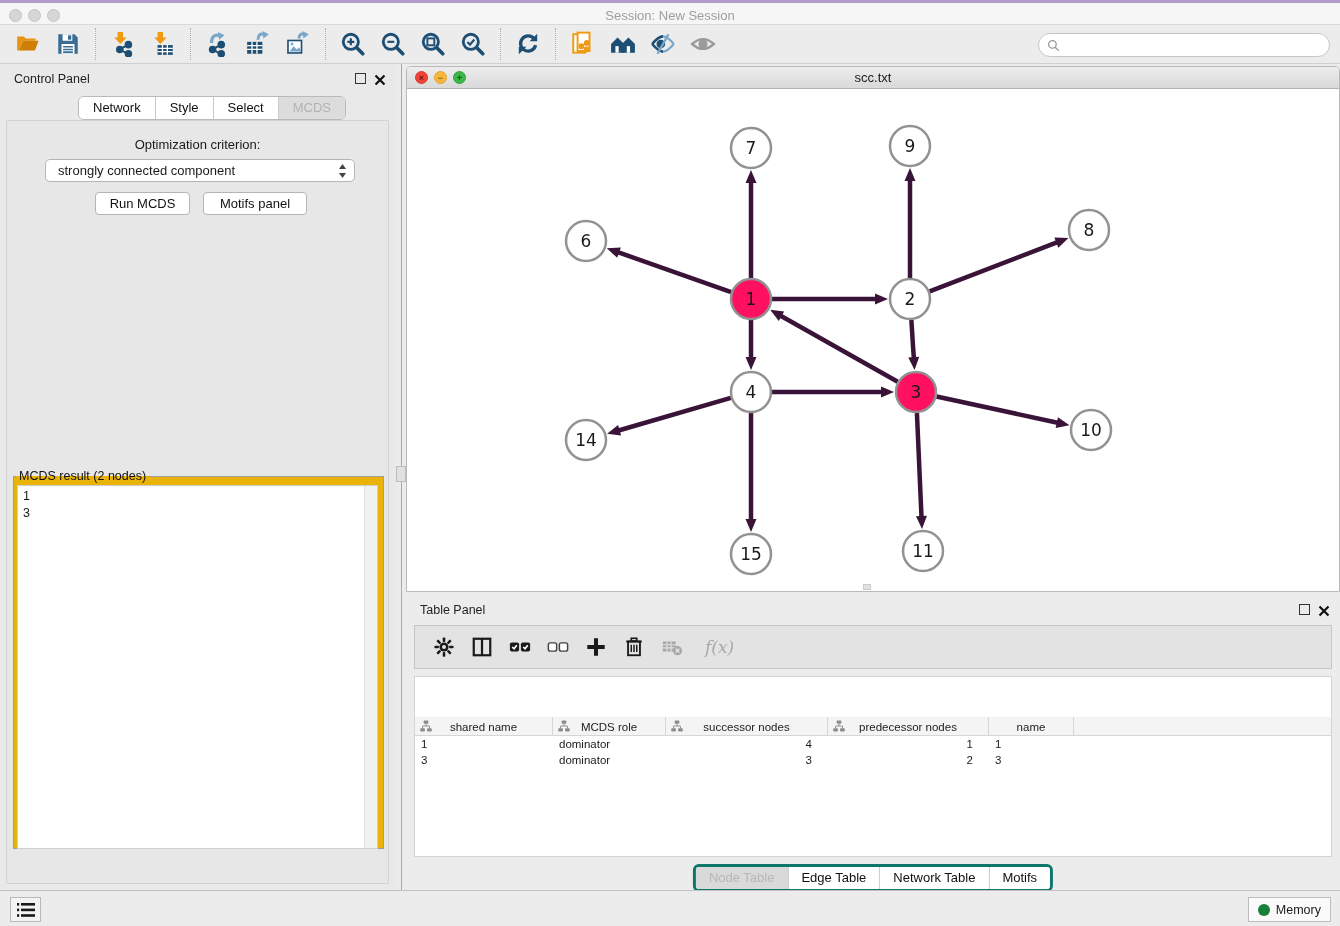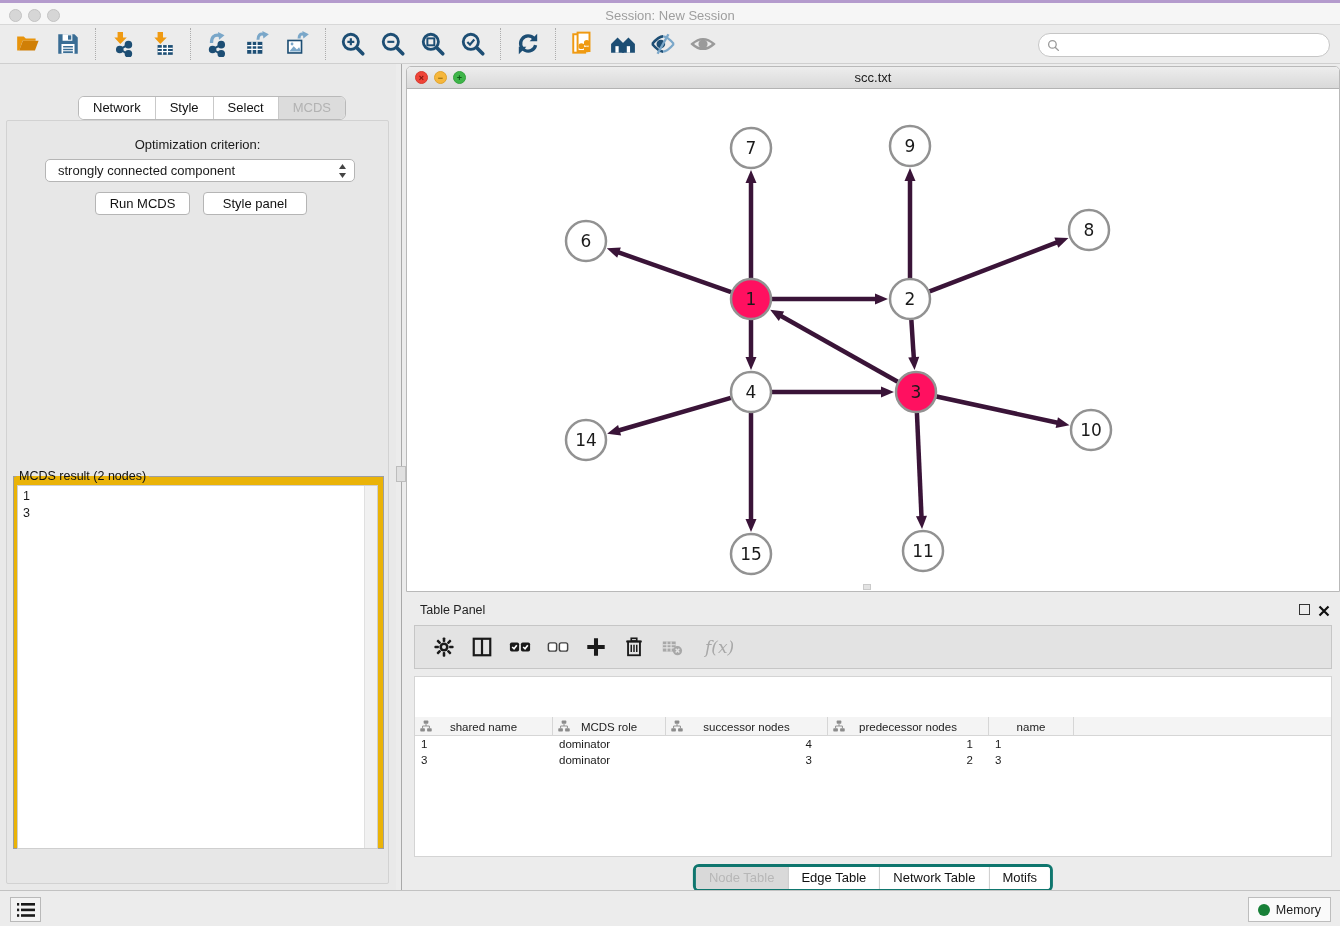--- a/index.html
+++ b/index.html
@@ -262,39 +262,48 @@
   <div class="search-box">
     <svg viewBox="0 0 24 24">
         <circle cx="10" cy="10" r="7" stroke="#9a9a9a" stroke-width="2.4" fill="none"></circle>
         <path d="M15.5 15.5L21 21" stroke="#9a9a9a" stroke-width="2.6" stroke-linecap="round"></path>
       </svg>
     <input placeholder="" style="">
   </div>
 </div>
 
 <div class="control-panel">
+  <div class="panel-head">
+    <span class="panel-title">Control Panel</span>
+    <span class="panel-btns">
+      <span class="float-btn"></span>
+      <span class="close-btn"><svg viewBox="0 0 12 12">
+            <path d="M1.5 1.5l9 9M10.5 1.5l-9 9" stroke="#111" stroke-width="2.2"></path>
+          </svg></span>
+    </span>
+  </div>
   <div class="tabstrip">
     <span class="tab">Network</span>
     <span class="tab">Style</span>
     <span class="tab">Select</span>
     <span class="tab disabled-selected">MCDS</span>
   </div>
   <div class="cp-content">
     <div class="opt-label">Optimization criterion:</div>
     <div class="combo">
       <span>strongly connected component</span>
       <span class="stepper">
         <svg width="9" height="16" viewBox="0 0 9 16">
             <path fill="#444" d="M4.5 1L8 6H1z"></path>
             <path fill="#444" d="M4.5 15L1 10h7z"></path>
           </svg>
       </span>
     </div>
     <button class="cp-btn btn-run">Run MCDS</button>
-    <button class="cp-btn btn-close">Style panel</button>
+    <button class="cp-btn btn-close">Motifs panel</button>
     <fieldset class="result-group">
       <legend>MCDS result (2 nodes)</legend>
       <div class="result-area">
         <div class="result-text" id="result-lines">1
 3</div>
         <div class="result-scroll"></div>
       </div>
     </fieldset>
   </div>
 </div>

